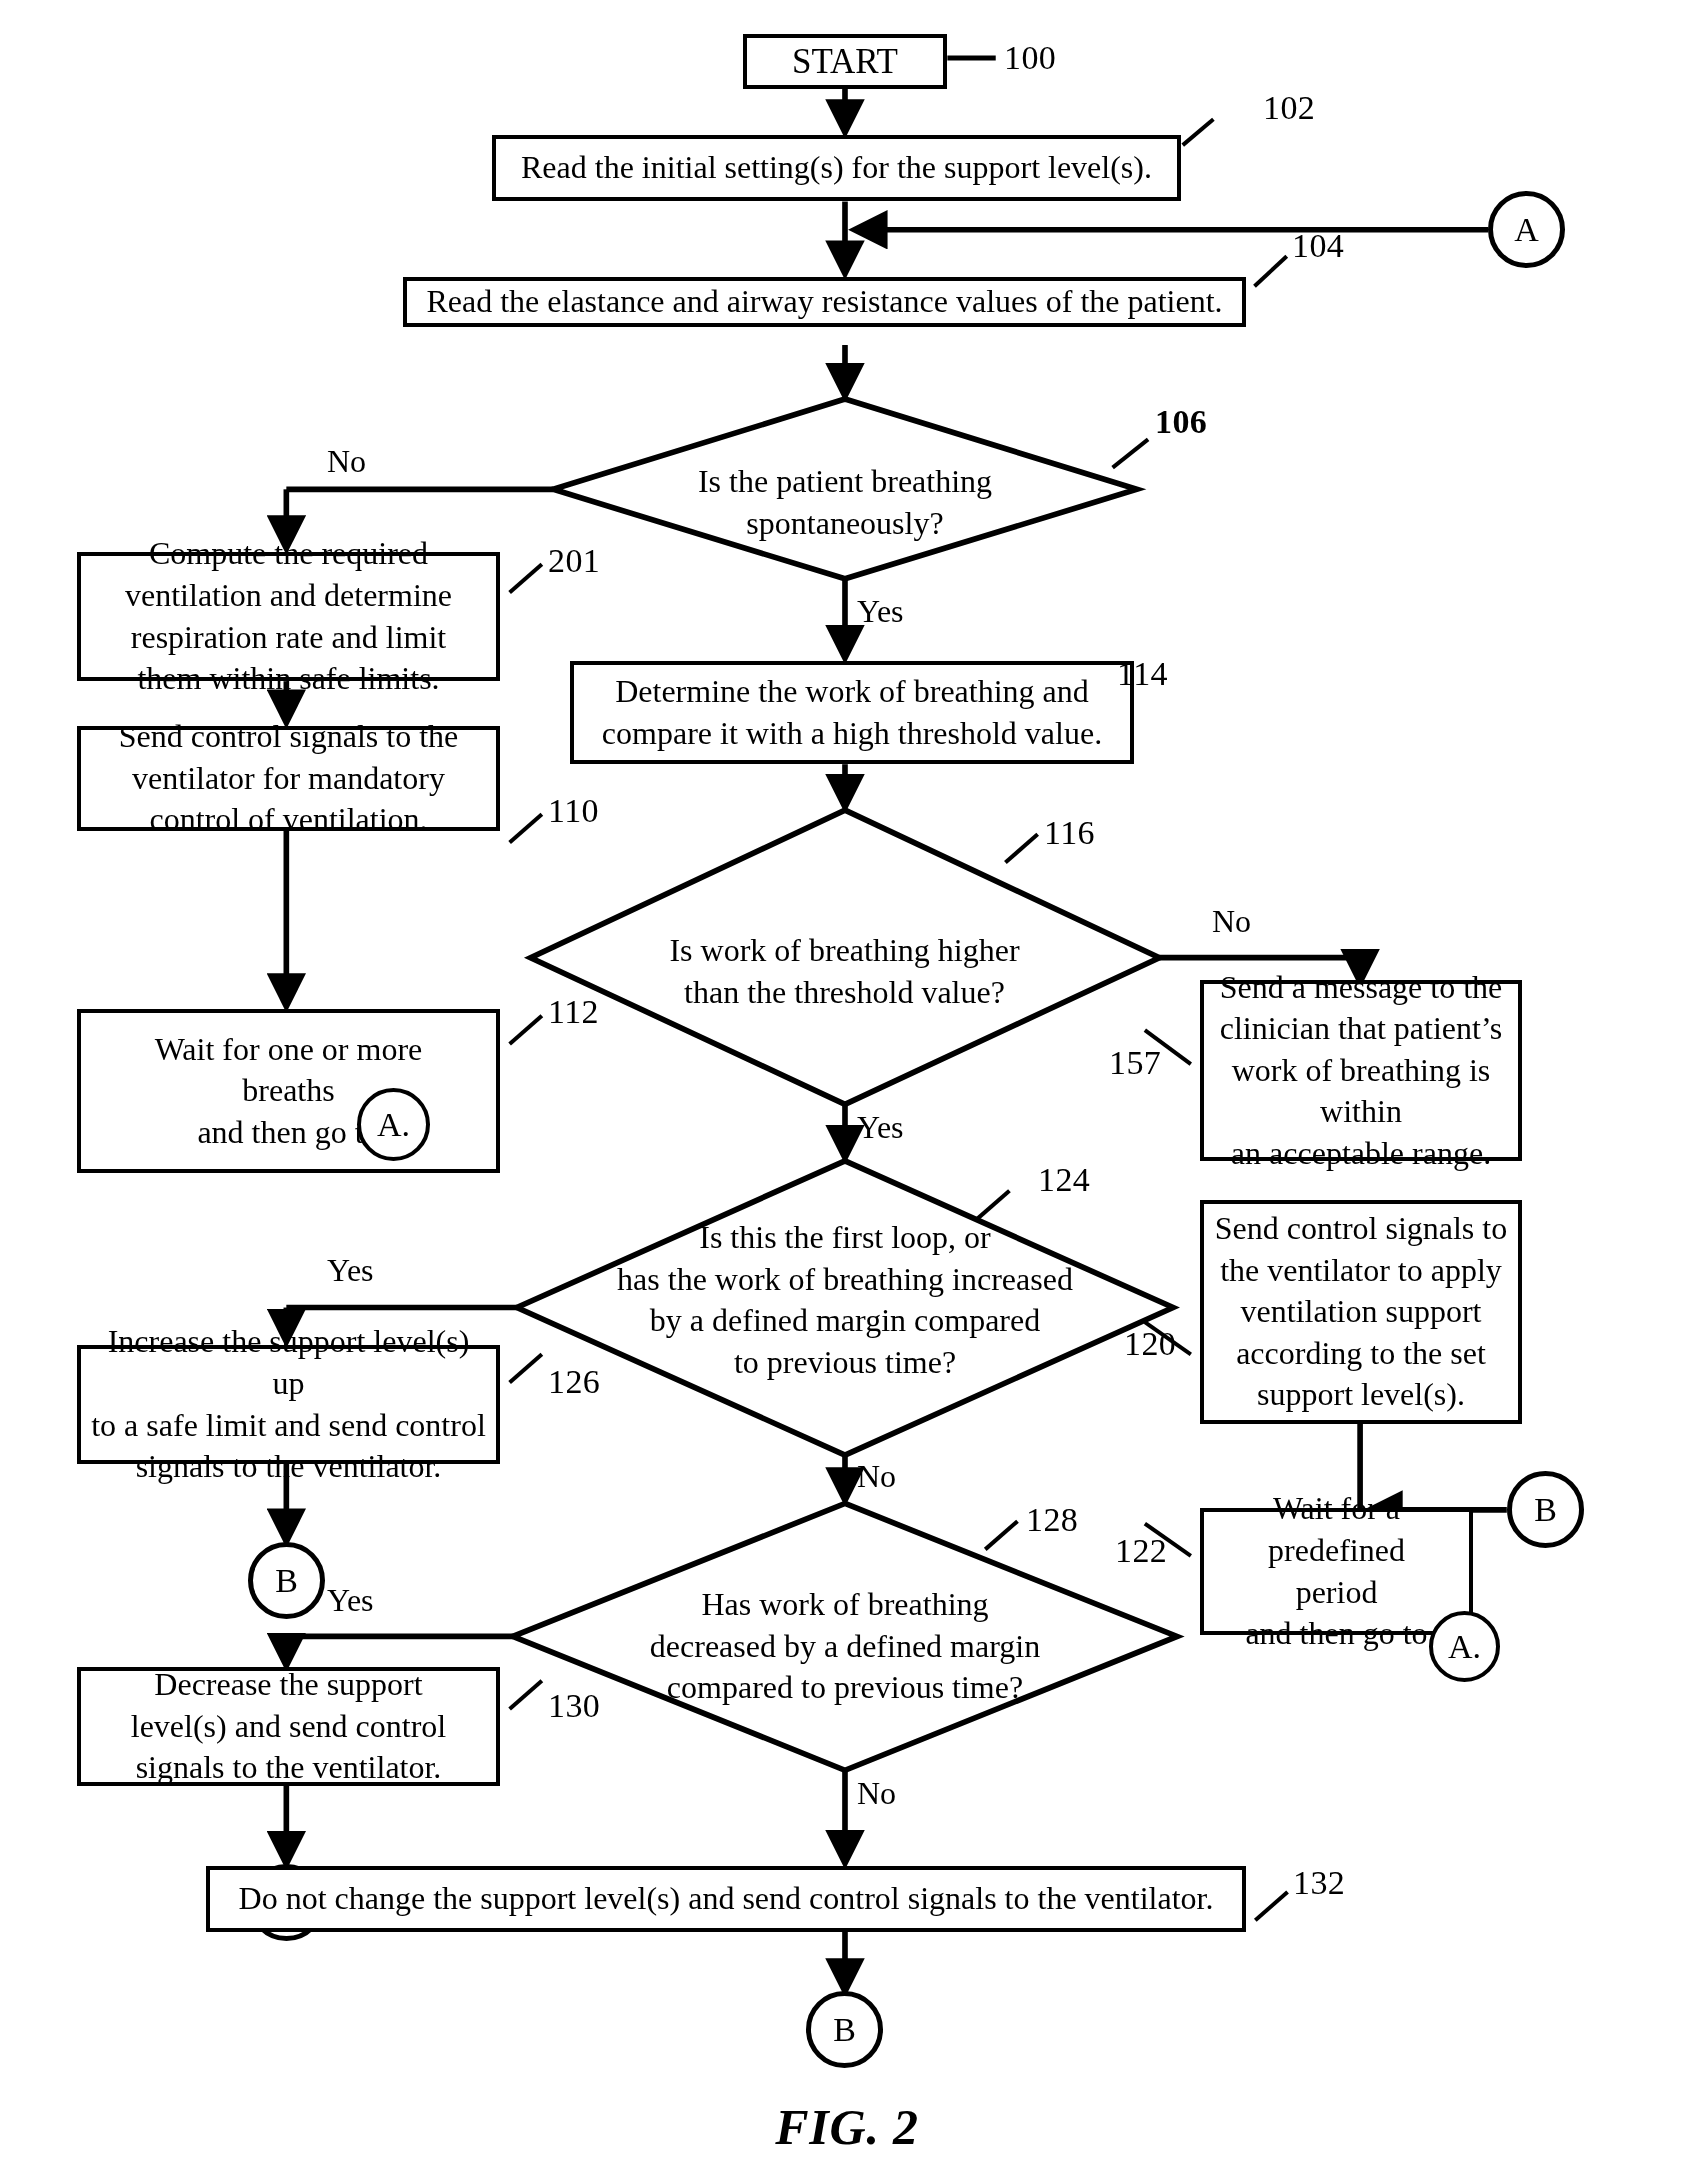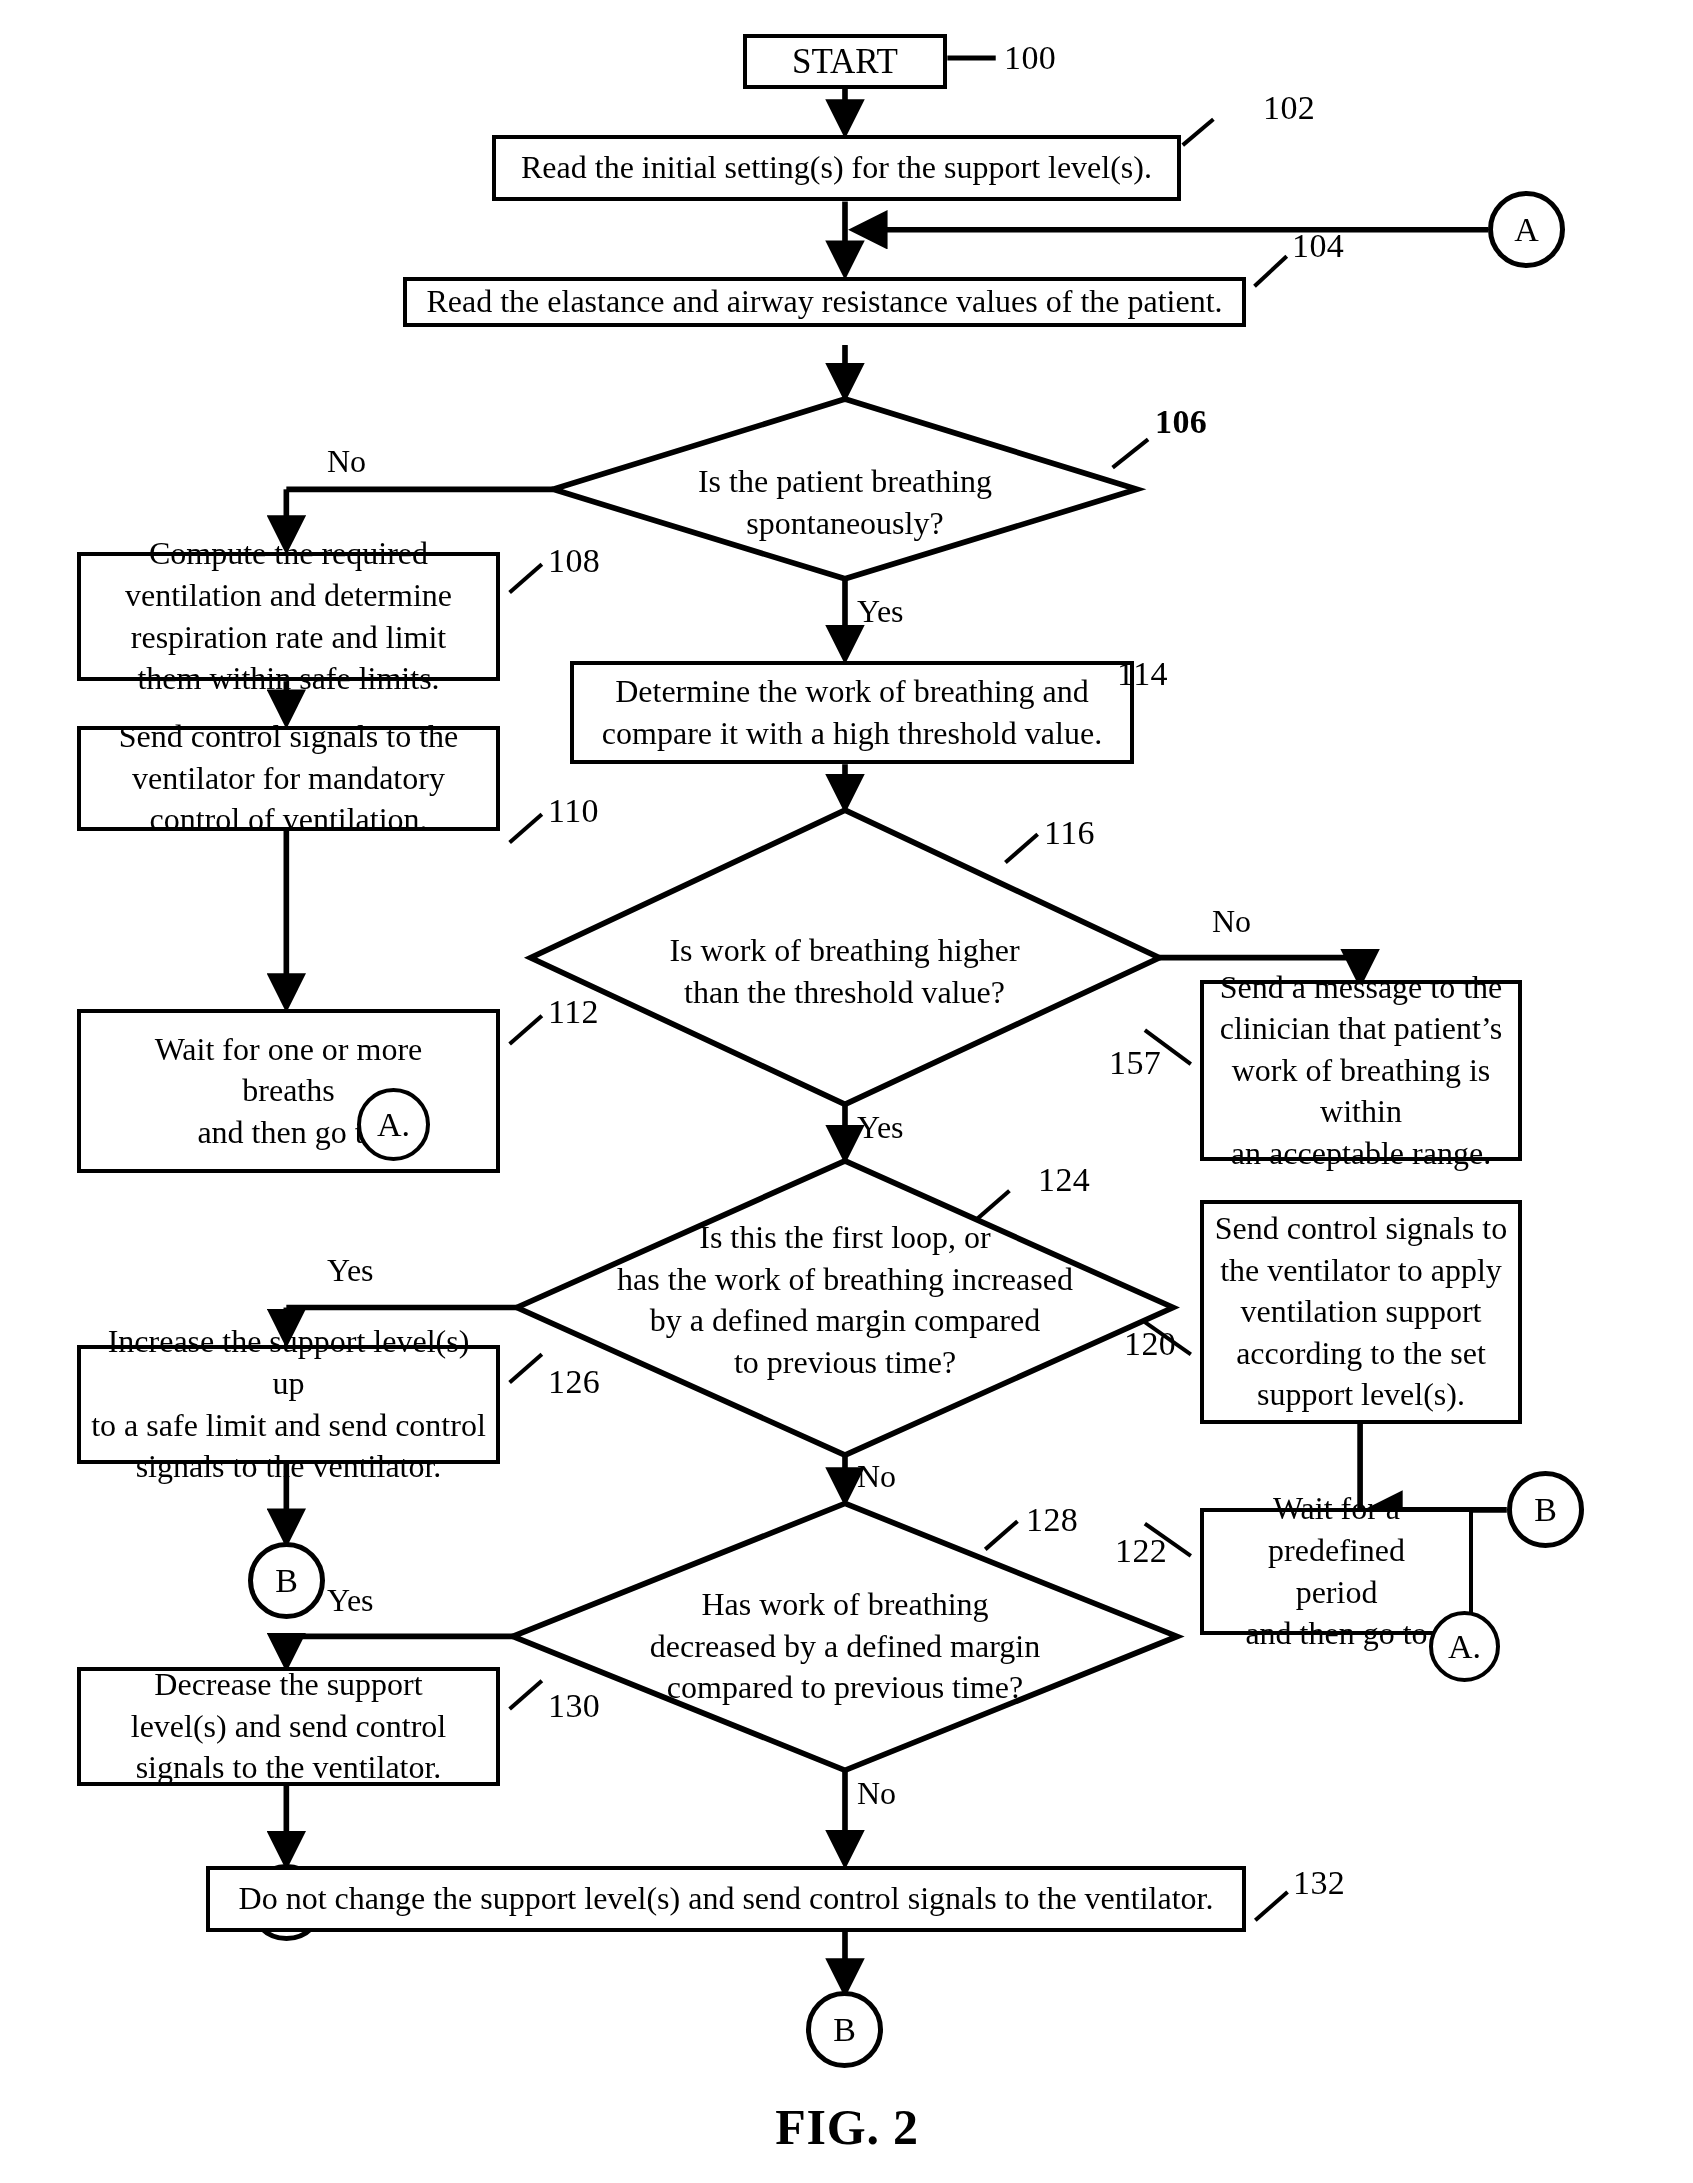--- a/index.html
+++ b/index.html
@@ -60,20 +60,21 @@
     text-align:center;
     font-size:32px;
     line-height:1.30;
     white-space:nowrap;
   }
   
   #figcap{
     position:absolute;
     left:0;width:1694px;
     text-align:center;
+    font-style:italic;
     font-weight:bold;
     font-size:50px;
     letter-spacing:0.8px;
   }
 </style>
 </head>
 <body>
 
 <div id="page">
 
@@ -181,21 +182,21 @@
   <div class="ref" style="left:1155px;top:403px;font-weight:bold;">106</div>
 
   <div class="box" style="left:77px;top:552px;width:423px;height:129px;">
     <span>
       <div>Compute the required</div>
       <div>ventilation and determine</div>
       <div>respiration rate and limit</div>
       <div>them within safe limits.</div>
     </span>
   </div>
-  <div class="ref" style="left:548px;top:542px;">108</div>
+  <div class="ref" style="left:548px;top:542px;">201</div>
 
   <div class="box" style="left:77px;top:726px;width:423px;height:105px;">
     <span>
       <div>Send control signals to the</div>
       <div>ventilator for mandatory</div>
       <div>control of ventilation.</div>
     </span>
   </div>
   <div class="ref" style="left:548px;top:792px;">110</div>
 

